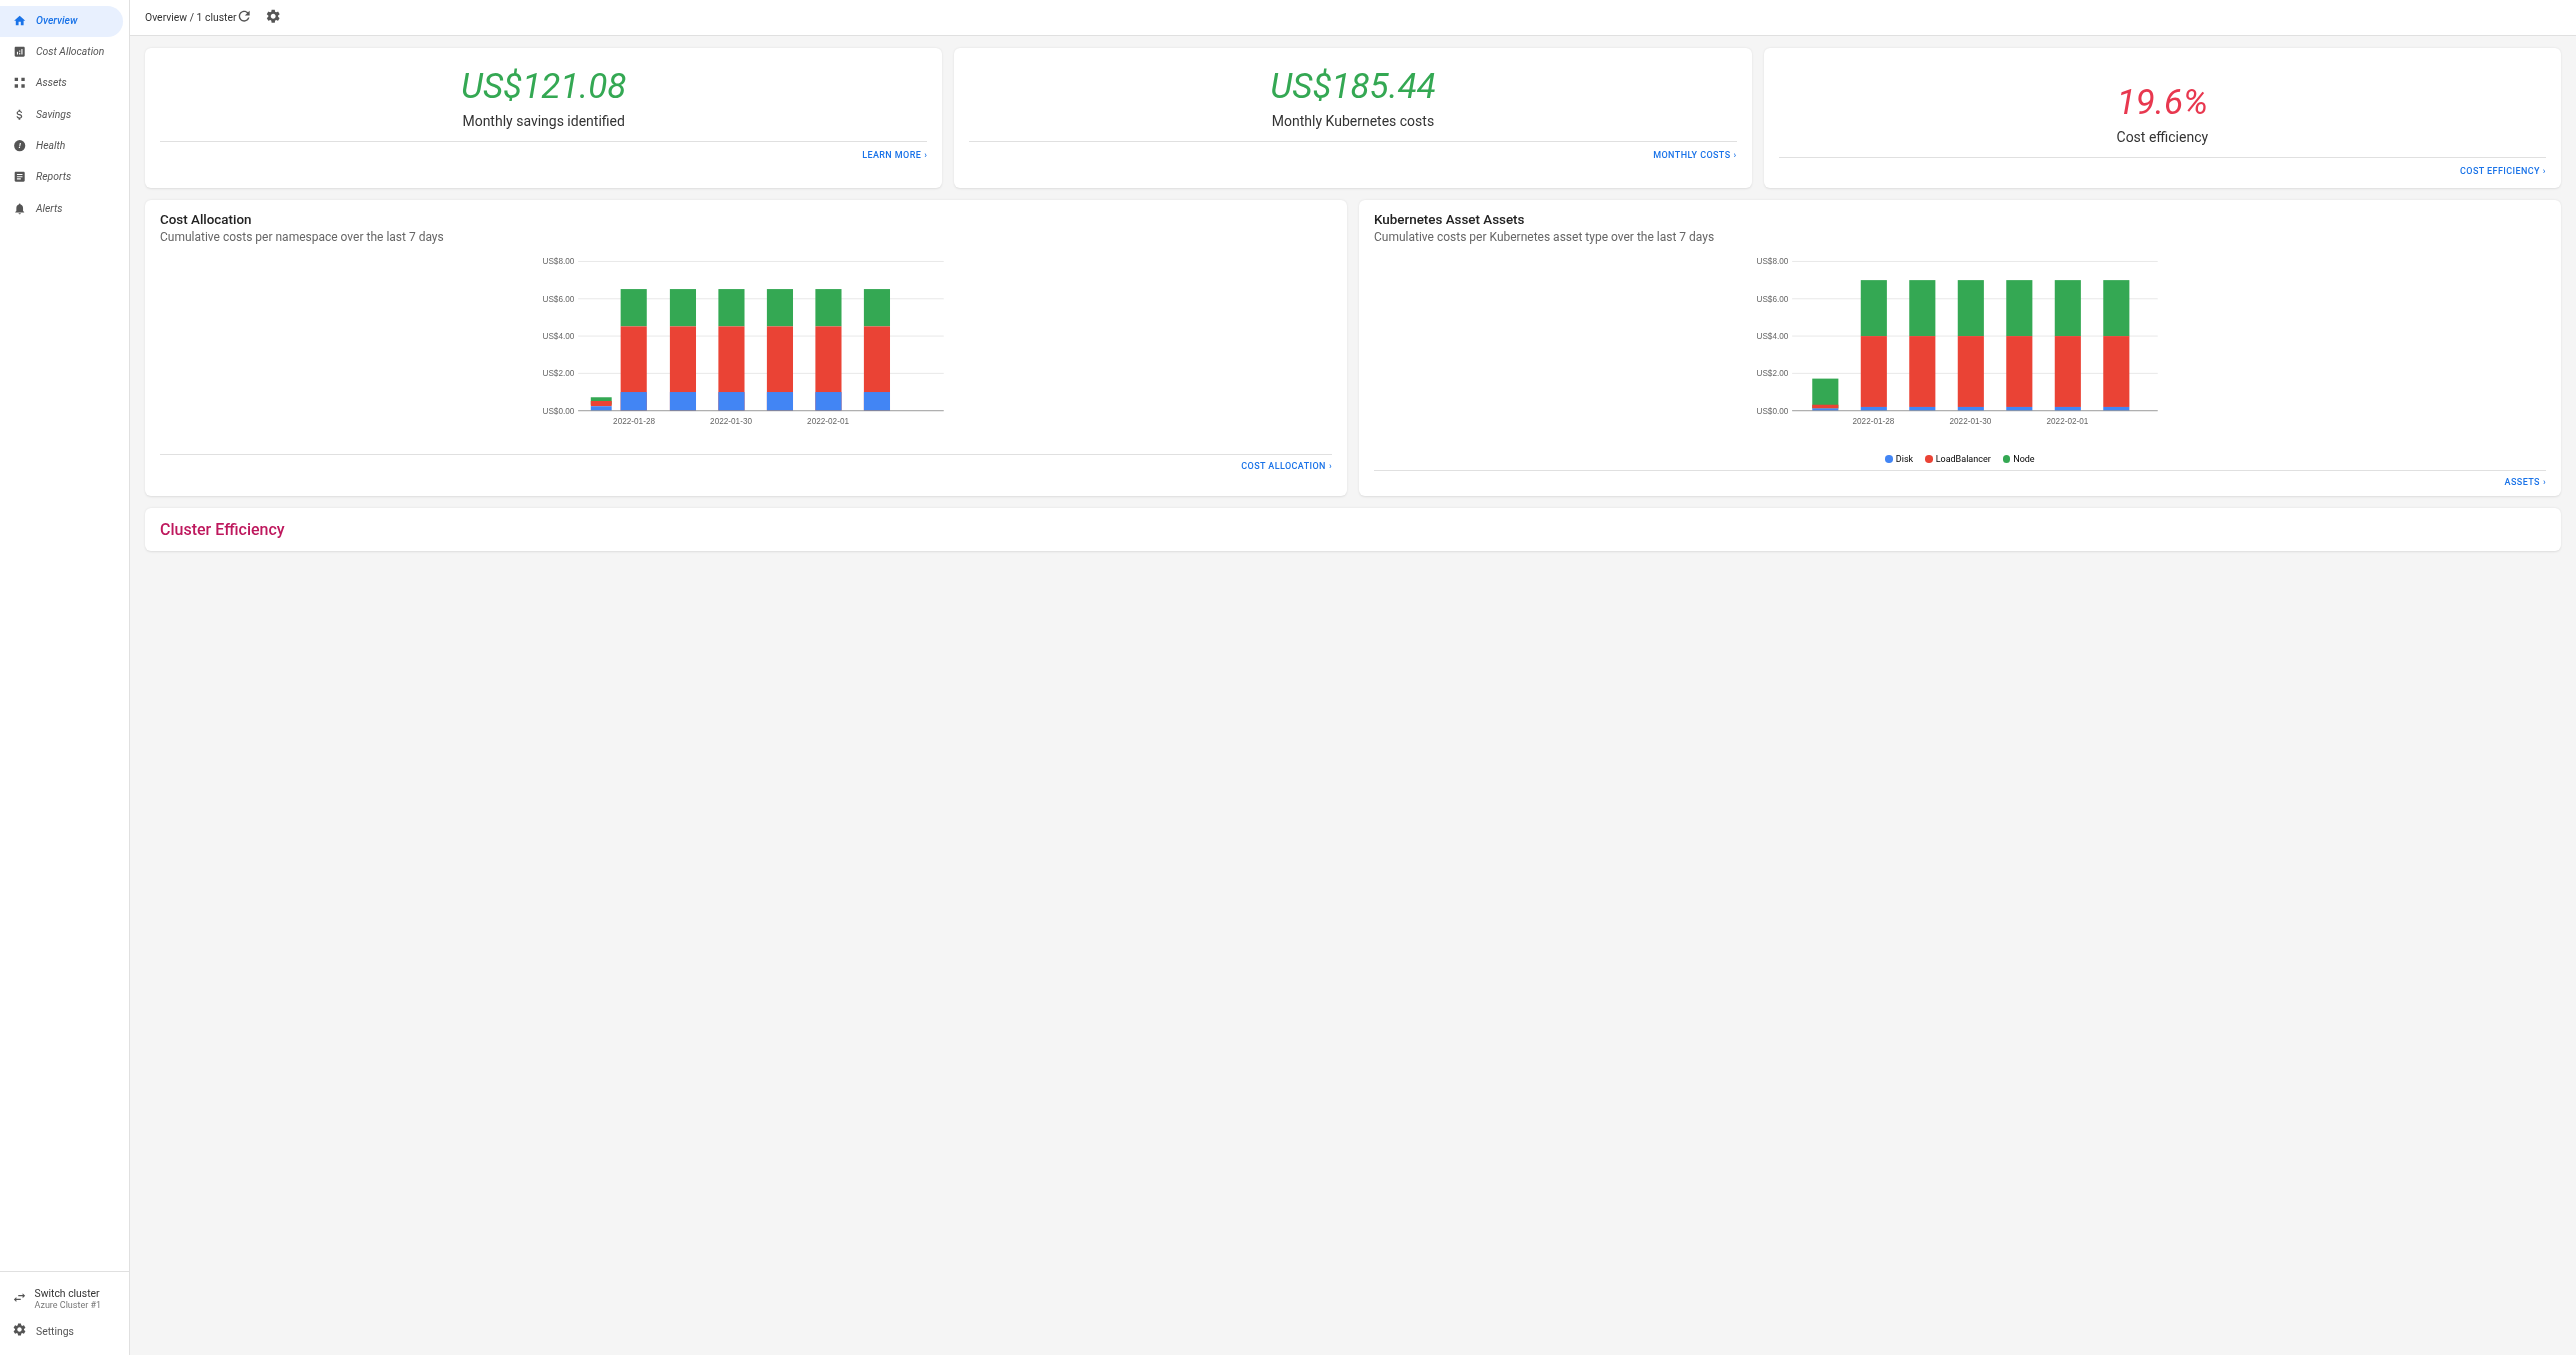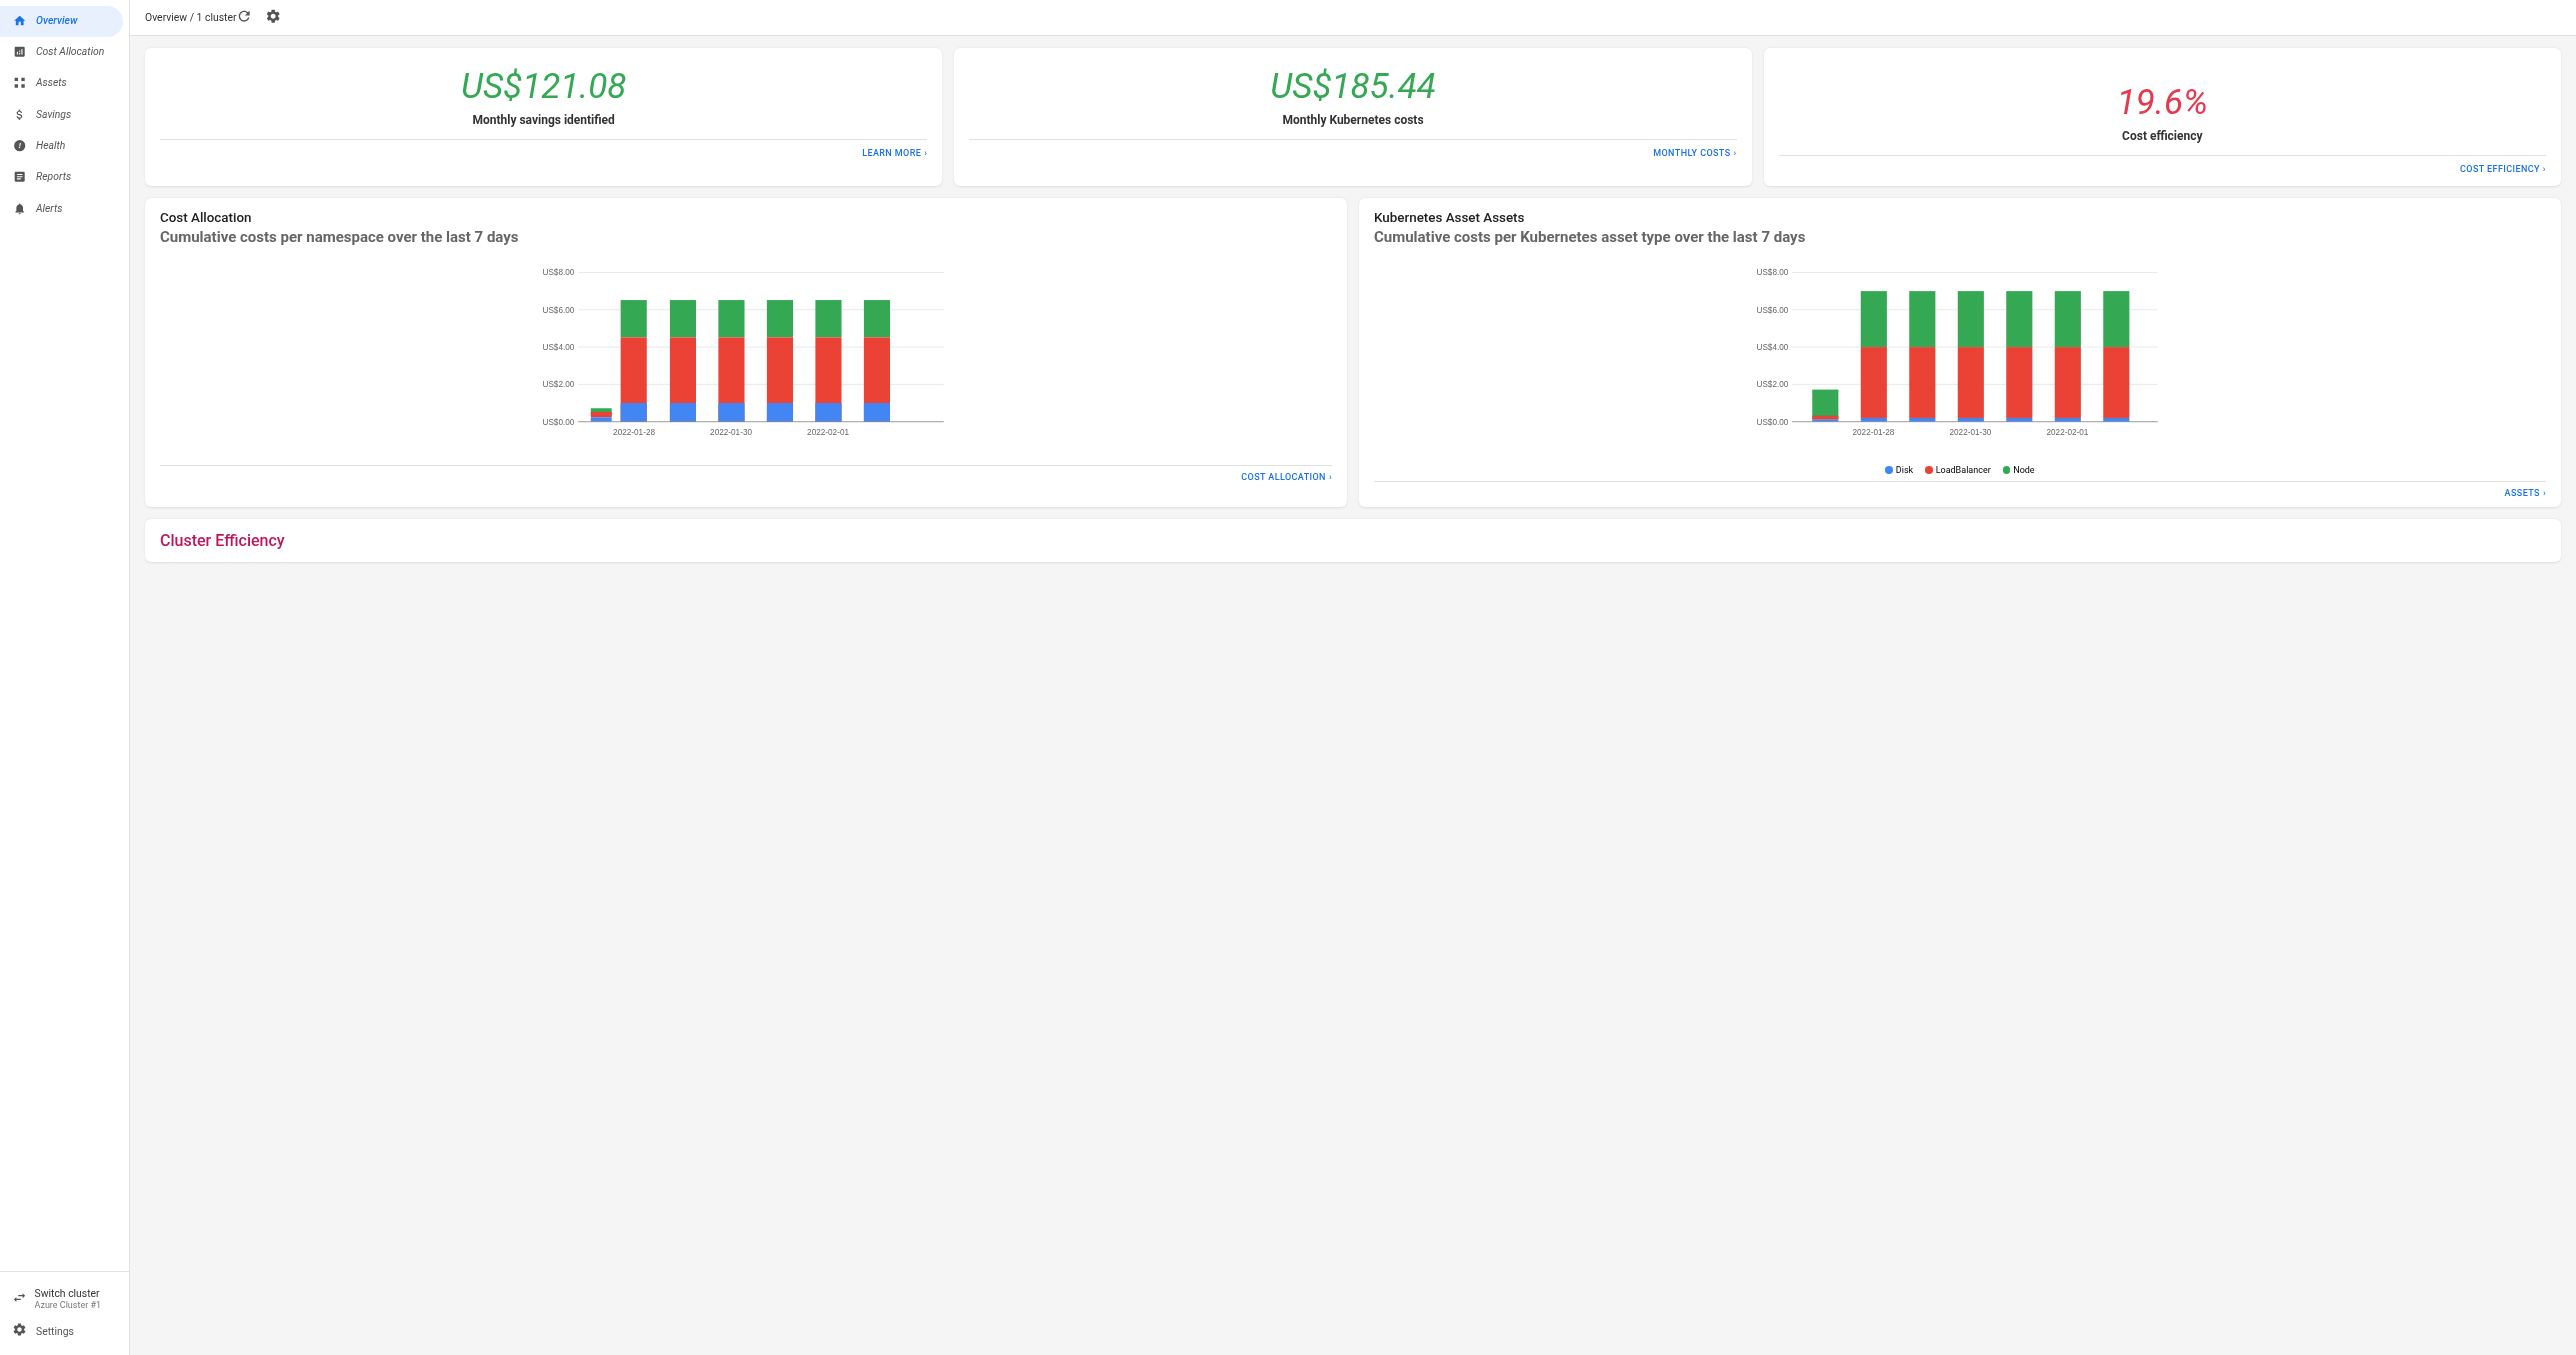--- a/index.html
+++ b/index.html
@@ -94,21 +94,21 @@
       border-radius: 6px;
       padding: 18px 15px 12px;
       display: flex;
       flex-direction: column;
       align-items: center;
       box-shadow: 0 0.7px 2.2px rgba(0,0,0,0.1);
     }
     .card-value { font-size: 35px; font-weight: 400; margin-bottom: 6px; font-style: italic; }
     .card-value.green { color: #34a853; }
     .card-value.pink { color: #e8384f; margin-top: 16px; }
-    .card-label { font-size: 12px; color: #333; margin-bottom: 12px; font-weight: 700; text-align: right; }
+    .card-label { font-size: 14px; color: #333; margin-bottom: 12px; font-weight: 400; text-align: right; }
     .card-link {
       color: #1a73e8;
       font-size: 9px;
       font-weight: 500;
       letter-spacing: 0.4px;
       cursor: pointer;
       display: flex;
       align-items: center;
       gap: 3px;
       text-transform: uppercase;
@@ -123,21 +123,21 @@
       gap: 12px;
       padding: 0 15px 12px;
     }
     .chart-card {
       background: #fff;
       border-radius: 6px;
       padding: 12px 15px 9px;
       box-shadow: 0 0.7px 2.2px rgba(0,0,0,0.1);
     }
     .chart-title { font-size: 13.4px; font-weight: 500; color: #222; margin-bottom: 3px; }
-    .chart-subtitle { font-size: 15px; color: #666; margin-bottom: 19px; font-weight: bold; }
+    .chart-subtitle { font-size: 12px; color: #666; margin-bottom: 10px; }
     .chart-area { width: 100%; height: 194px; position: relative; }
     .chart-footer {
       display: flex;
       justify-content: flex-end;
       align-items: center;
       margin-top: 6px;
       border-top: 0.7px solid #e0e0e0;
       padding-top: 6px;
     }
     .chart-link {

